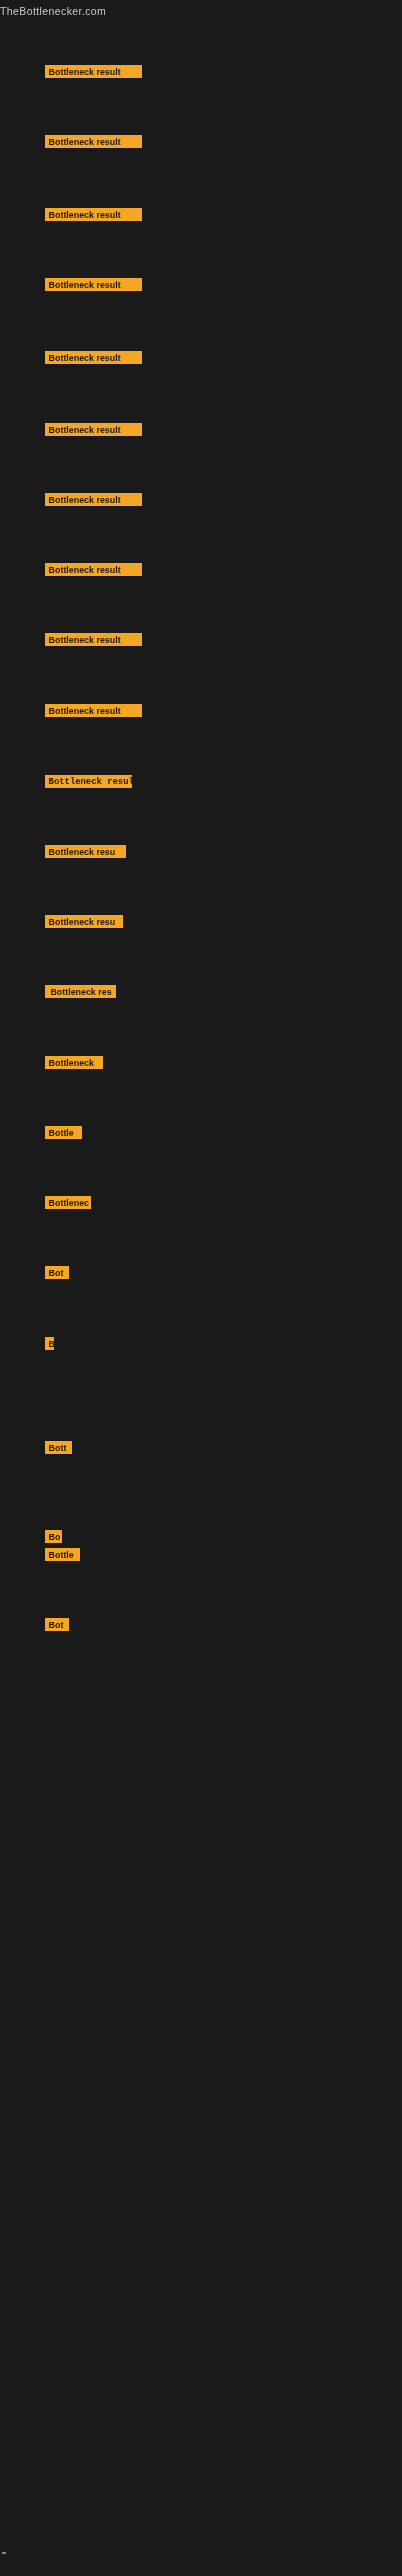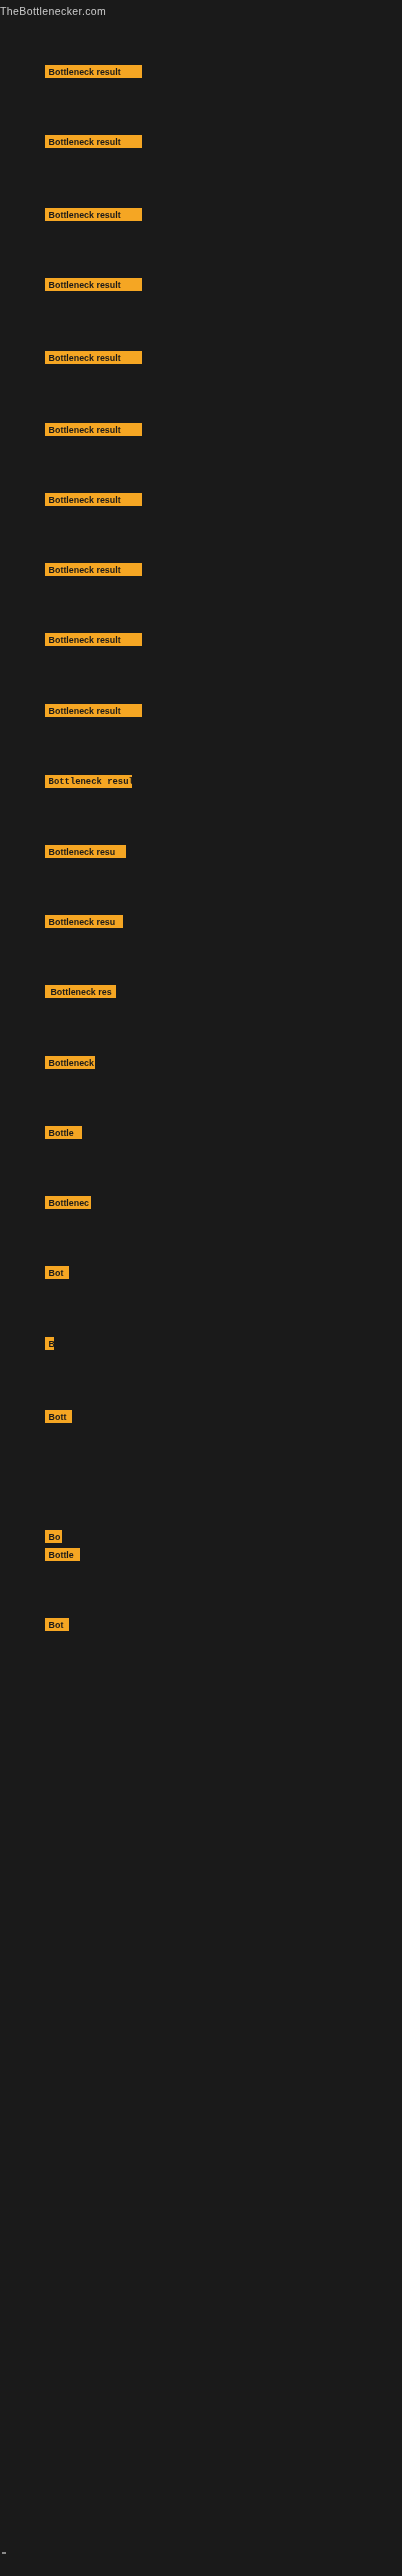--- a/index.html
+++ b/index.html
@@ -71,35 +71,35 @@
     <div style="position: absolute; left: 1.6px; top: 825px;">
       <span class="bottleneck-bar" style="width: 81px; display: block;">Bottleneck resu</span>
     </div>
     <div style="position: absolute; left: 1.6px; top: 895px;">
       <span class="bottleneck-bar" style="width: 78px; display: block;">Bottleneck resu</span>
     </div>
     <div style="position: absolute; left: 1.6px; top: 965px;">
       <span class="bottleneck-bar" style="width: 71px; display: block; text-align: right;">Bottleneck res</span>
     </div>
     <div style="position: absolute; left: 1.6px; top: 1036px;">
-      <span class="bottleneck-bar" style="width: 50px; display: block; text-align: center;">Bottleneck</span>
+      <span class="bottleneck-bar" style="width: 58px; display: block;">Bottleneck</span>
     </div>
     <div style="position: absolute; left: 1.6px; top: 1106px;">
       <span class="bottleneck-bar" style="width: 37px; display: block;">Bottle</span>
     </div>
     <div style="position: absolute; left: 1.6px; top: 1176px;">
       <span class="bottleneck-bar" style="width: 46px; display: block;">Bottlenec</span>
     </div>
     <div style="position: absolute; left: 1.6px; top: 1246px;">
       <span class="bottleneck-bar" style="width: 24px; display: block;">Bot</span>
     </div>
     <div style="position: absolute; left: 1.6px; top: 1317px;">
       <span class="bottleneck-bar" style="width: 9.7px; display: block;">B</span>
     </div>
-    <div style="position: absolute; left: 1.6px; top: 1390px;">
+    <div style="position: absolute; left: 1.6px; top: 1421px;">
       <span class="bottleneck-bar" style="width: 27px; display: block;">Bott</span>
     </div>
     <div style="position: absolute; left: 1.6px; top: 1510px;">
       <span class="bottleneck-bar" style="width: 17.7px; display: block;">Bo</span>
     </div>
     <div style="position: absolute; left: 1.6px; top: 1528px;">
       <span class="bottleneck-bar" style="width: 35px; display: block;">Bottle</span>
     </div>
     <div style="position: absolute; left: 1.6px; top: 1598px;">
       <span class="bottleneck-bar" style="width: 24px; display: block;">Bot</span>

